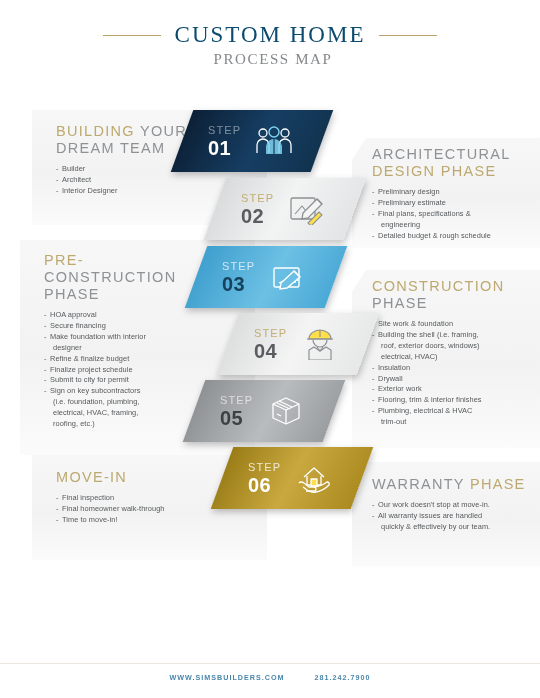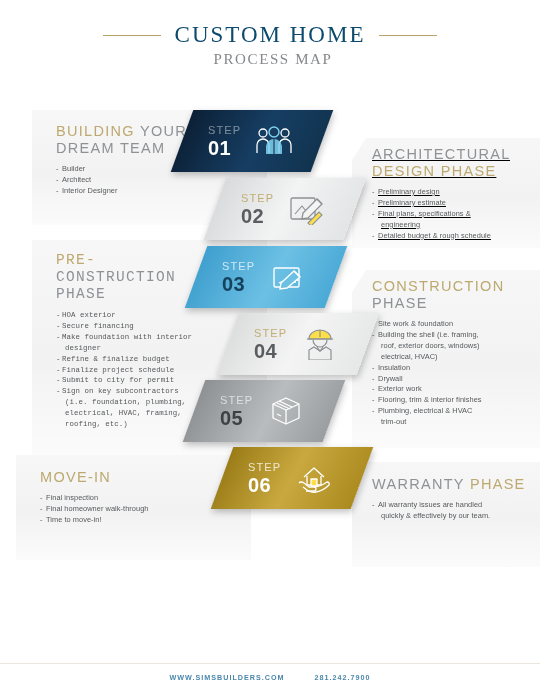--- a/index.html
+++ b/index.html
@@ -102,44 +102,44 @@
     <ul class="bullets">
       <li>Builder</li>
       <li>Architect</li>
       <li>Interior Designer</li>
     </ul>
   </div>
 </div>
 
 <div class="panel" style="left:352px;top:138px;width:188px;height:110px;">
   <div class="panel-bg" style="clip-path:polygon(14px 0,100% 0,100% 100%,0 100%,0 22px);"></div>
-  <div class="panel-inner" style="padding:8px 8px 0 20px;text-decoration:underline;">
+  <div class="panel-inner" style="padding:8px 8px 0 20px;">
     <div class="phase-title">
       <span class="t-gray">ARCHITECTURAL</span>
       <span class="t-gold">DESIGN PHASE</span>
     </div>
     <ul class="bullets">
       <li>Preliminary design</li>
       <li>Preliminary estimate</li>
       <li>Final plans, specifications &amp;</li>
       <li class="cont">engineering</li>
       <li>Detailed budget &amp; rough schedule</li>
     </ul>
   </div>
 </div>
 
-<div class="panel" style="left:32px;top:240px;width:235px;height:215px;font-family:Liberation Mono, monospace;">
+<div class="panel" style="left:20px;top:240px;width:235px;height:215px;">
   <div class="panel-bg"></div>
   <div class="panel-inner" style="padding:12px 0 0 24px;width:165px;">
     <div class="phase-title">
       <span class="t-gold">PRE-</span>
       <span class="t-gray">CONSTRUCTION PHASE</span>
     </div>
     <ul class="bullets">
-      <li>HOA exterior</li>
+      <li>HOA approval</li>
       <li>Secure financing</li>
       <li>Make foundation with interior</li>
       <li class="cont">designer</li>
       <li>Refine &amp; finalize budget</li>
       <li>Finalize project schedule</li>
       <li>Submit to city for permit</li>
       <li>Sign on key subcontractors</li>
       <li class="cont">(i.e. foundation, plumbing,</li>
       <li class="cont">electrical, HVAC, framing,</li>
       <li class="cont">roofing, etc.)</li>
@@ -162,21 +162,21 @@
       <li>Insulation</li>
       <li>Drywall</li>
       <li>Exterior work</li>
       <li>Flooring, trim &amp; interior finishes</li>
       <li>Plumbing, electrical &amp; HVAC</li>
       <li class="cont">trim-out</li>
     </ul>
   </div>
 </div>
 
-<div class="panel" style="left:16px;top:455px;width:235px;height:105px;">
+<div class="panel" style="left:32px;top:455px;width:235px;height:105px;">
   <div class="panel-bg"></div>
   <div class="panel-inner" style="padding:14px 0 0 24px;width:175px;">
     <div class="phase-title">
       <span class="t-gold">MOVE-IN</span>
       <span class="t-gray"></span>
     </div>
     <ul class="bullets">
       <li>Final inspection</li>
       <li>Final homeowner walk-through</li>
       <li>Time to move-in!</li>
@@ -185,20 +185,21 @@
 </div>
 
 <div class="panel" style="left:352px;top:462px;width:188px;height:105px;">
   <div class="panel-bg" style="clip-path:polygon(14px 0,100% 0,100% 100%,0 100%,0 22px);"></div>
   <div class="panel-inner" style="padding:14px 4px 0 20px;">
     <div class="phase-title">
       <span class="t-gray">WARRANTY</span>
       <span class="t-gold">PHASE</span>
     </div>
     <ul class="bullets">
+      <li>Our work doesn't stop at move-in.</li>
       <li>All warranty issues are handled</li>
       <li class="cont">quickly &amp; effectively by our team.</li>
     </ul>
   </div>
 </div>
 
 <div class="step" style="left:182px;top:110px;width:140px;height:62px;
             background:linear-gradient(100deg,#0c2036 0%,#163e63 55%,#11334f 100%);">
   <div class="step-content">
     <div class="step-label">

